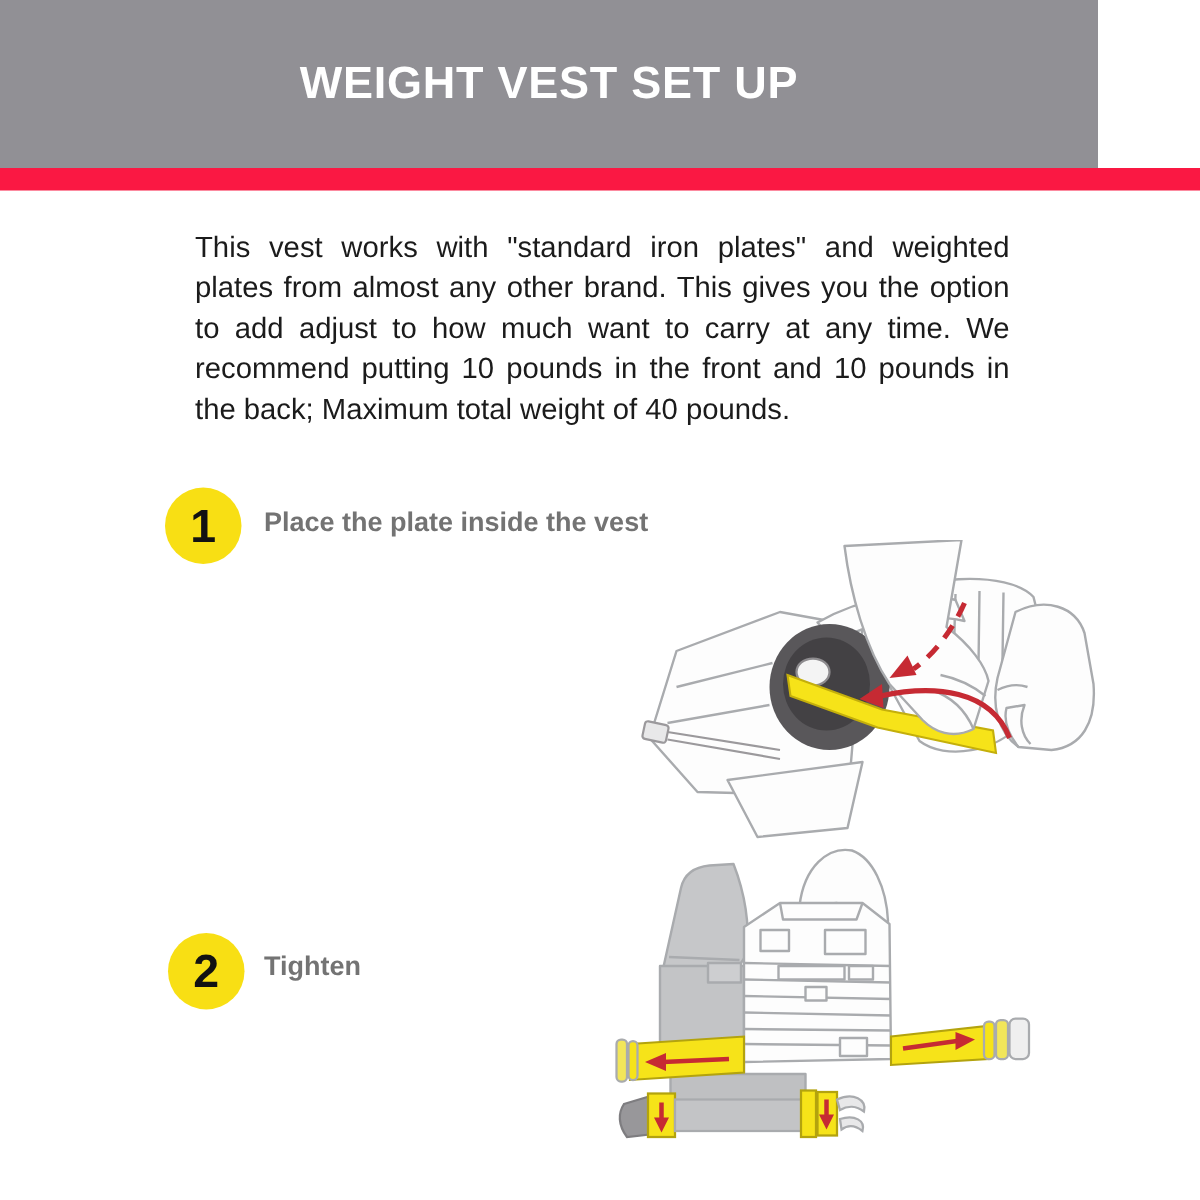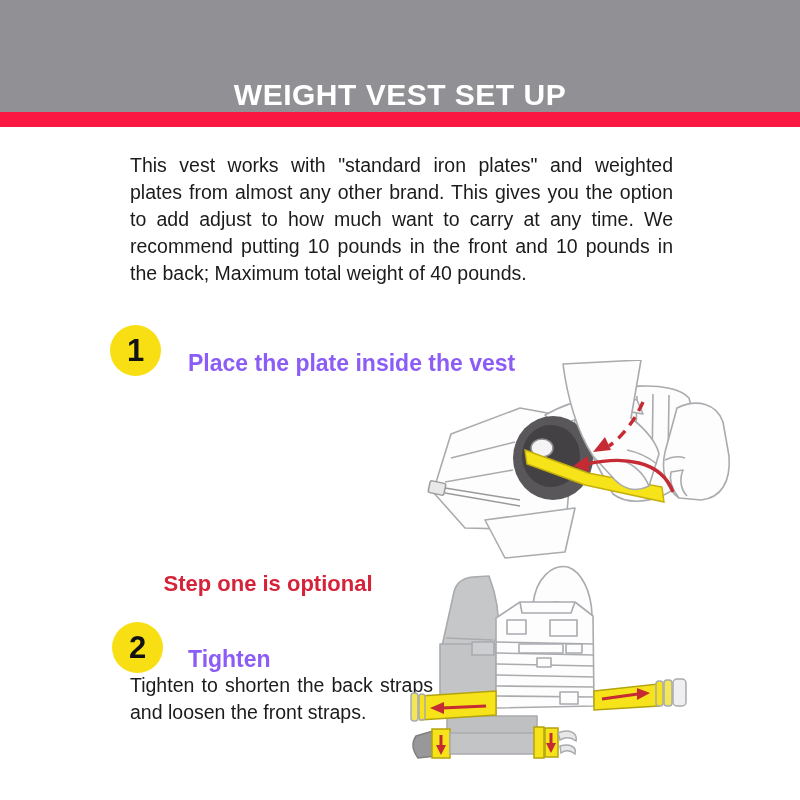--- a/index.html
+++ b/index.html
@@ -2,22 +2,22 @@
 <html><head>
 <meta charset="utf-8">
 <style>
   html,body{margin:0;padding:0;background:#ffffff;}
   .page{
     position:relative;width:800px;height:800px;background:#ffffff;overflow:hidden;
     font-family:"Liberation Sans", sans-serif;color:#1b1b1b;
   }
   
   .header{
-    position:absolute;left:0;top:0;width:800px;height:112px;background:#919095;
-    display:flex;align-items:flex-end;justify-content:center;
+    position:absolute;left:0;top:0;width:732px;height:112px;background:#919095;
+    display:flex;align-items:center;justify-content:center;
   }
   .header h1{
     margin:0;color:#ffffff;font-size:30px;font-weight:bold;letter-spacing:0.5px;
   }
   .stripe{position:absolute;left:0;top:112px;width:800px;height:15px;background:#fa1843;}
 
   
   .intro{
     position:absolute;left:130px;top:152px;width:543px;
     font-size:19.5px;line-height:27px;text-align:justify;margin:0;
@@ -25,21 +25,21 @@
 
   
   .badge{
     position:absolute;width:51px;height:51px;border-radius:50%;background:#f8df14;
     display:flex;align-items:center;justify-content:center;
     color:#121212;font-size:31px;font-weight:bold;
   }
   .badge-1{left:110px;top:325px;}
   .badge-2{left:112px;top:622px;}
   .step-title{
-    position:absolute;margin:12px;font-size:23px;font-weight:bold;color:#8b5cf6;
+    position:absolute;margin:0;font-size:18px;font-weight:bold;color:#737373;
   }
   .step-title-1{left:176px;top:338px;}
   .step-title-2{left:176px;top:634px;}
 
   
   .step-body{
     position:absolute;margin:0;font-size:19.5px;line-height:27px;text-align:justify;
   }
   .step-body-1{left:130px;top:376px;width:303px;}
   .step-body-2{left:130px;top:672px;width:303px;}
@@ -63,21 +63,20 @@
     <h1>WEIGHT VEST SET UP</h1>
   </header>
   <div class="stripe"></div>
 
   <p class="intro">This vest works with "standard iron plates" and weighted plates from almost any other brand. This gives you the option to add adjust to how much want to carry at any time. We recommend putting 10 pounds in the front and 10 pounds in the back; Maximum total weight of 40 pounds.</p>
 
   <div class="badge badge-1">
     <span>1</span>
   </div>
   <h2 class="step-title step-title-1">Place the plate inside the vest</h2>
-  <p class="note">Step one is optional</p>
 
   <div class="illus-1">
     <svg viewBox="0 0 370 202">
 
       <g stroke="#a9abae" stroke-width="1.6" fill="#fdfdfd" stroke-linejoin="round">
         <path d="M8,132 L26,74 L95,48 L150,58 L142,152 L118,170 L40,168 Z"></path>
         <path d="M26,98 L90,82" fill="none"></path>
         <path d="M20,122 L88,110" fill="none"></path>
         <path d="M150,45 C185,22 248,20 264,38 L270,62 L258,120 C240,142 205,147 188,134 L165,92 Z"></path>
         <path d="M196,40 L192,100 M212,36 L210,106 M228,34 L227,108 M244,35 L243,102" fill="none"></path>
@@ -116,21 +115,20 @@
         <rect x="4" y="122" width="16" height="12" rx="2" transform="rotate(12 12 128)"></rect>
         <path d="M20,128 L95,140 M20,133 L95,146" fill="none"></path>
       </g>
     </svg>
   </div>
 
   <div class="badge badge-2">
     <span>2</span>
   </div>
   <h2 class="step-title step-title-2">Tighten</h2>
-  <p class="step-body step-body-2">Tighten to shorten the back straps and loosen the front straps.</p>
 
   <div class="illus-2">
     <svg viewBox="0 0 400 244">
 
       <g stroke="#a9abae" stroke-width="1.6" stroke-linejoin="round">
         <path d="M133,48 C136,22 152,8 168,11 C182,16 191,36 192,58 L190,68 L158,46 Z" fill="#fdfdfd"></path>
         <path d="M42,90 L54,36 C56,27 63,22 73,21 L89,20 C96,38 100,58 98,80 L90,92 Z" fill="#c6c7c9"></path>
         <path d="M46,82 L93,84" fill="none"></path>
         <rect x="40" y="88" width="56" height="72" fill="#c3c4c6"></rect>
         <rect x="72" y="86" width="22" height="13" fill="#cdced0"></rect>

